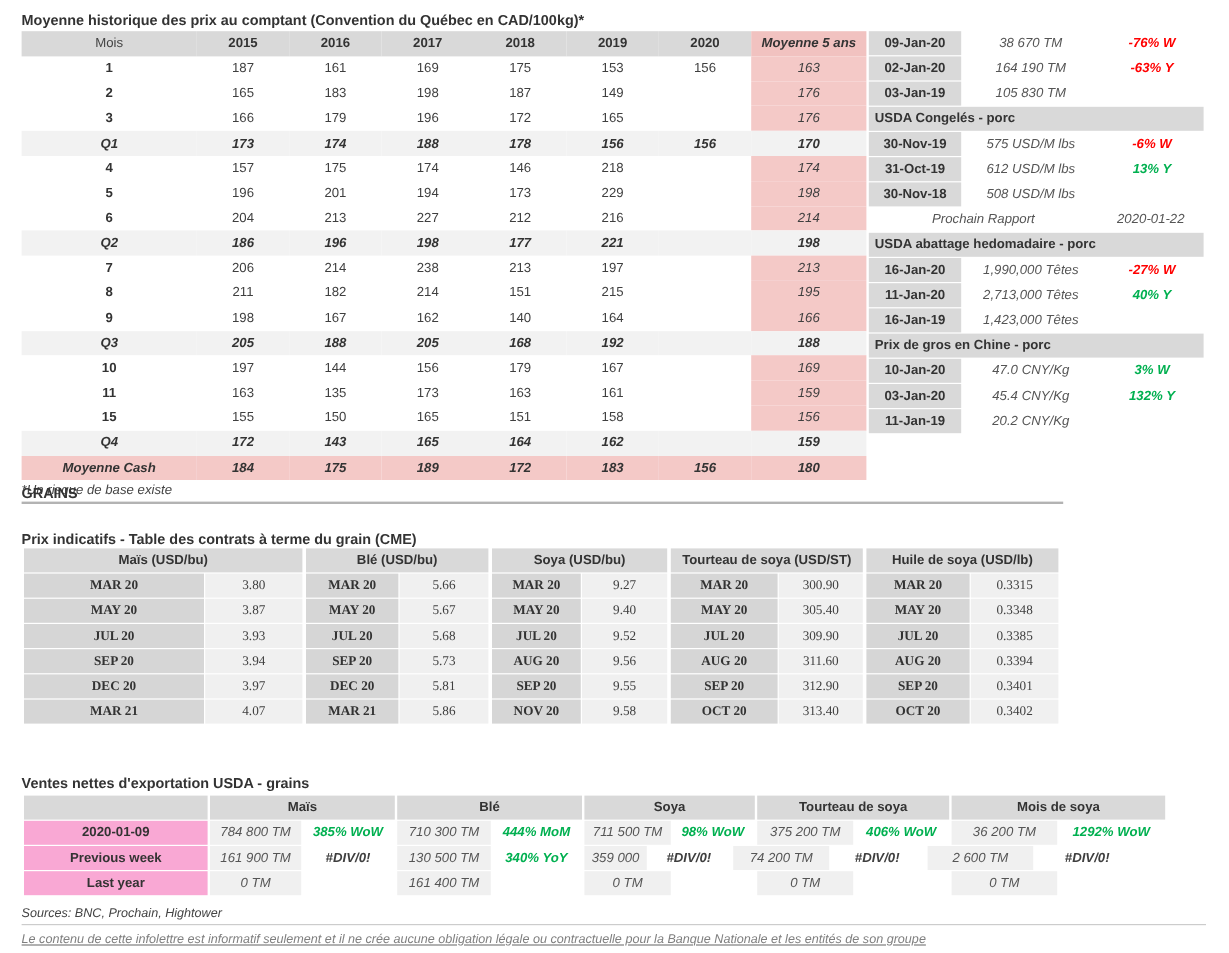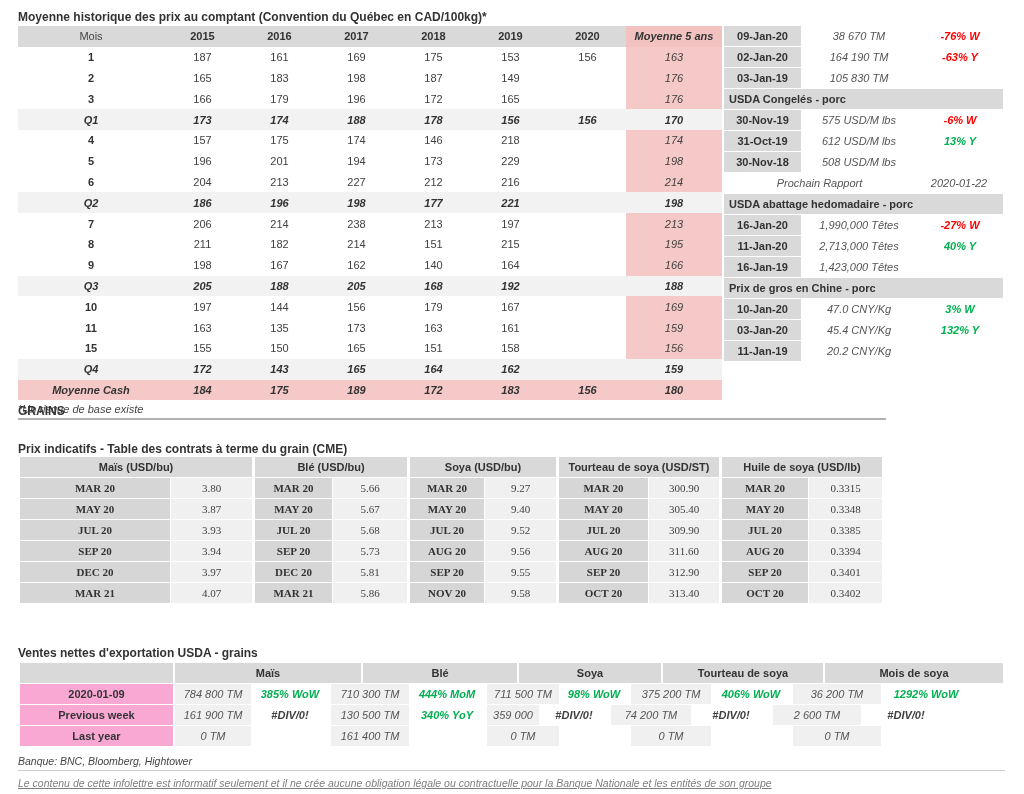--- a/index.html
+++ b/index.html
@@ -475,21 +475,21 @@
           <div class="fg-month" style="width: 86px;">OCT 20</div>
           <div class="fg-price" style="width: 73px;">0.3402</div>
         </div>
       </div>
     </div>
 
   <div class="sec-title" id="export-title">Ventes nettes d'exportation USDA - grains</div>
   <div id="export">
       <div class="ex-row">
         <div class="ex-corner"></div>
-        <div class="ex-gh" style="width: 186px;">Maïs</div>
+        <div class="ex-gh" style="width: 154px;">Maïs</div>
         <div class="ex-gh" style="width: 154px;">Blé</div>
         <div class="ex-gh" style="width: 142px;">Soya</div>
         <div class="ex-gh" style="width: 160px;">Tourteau de soya</div>
         <div class="ex-gh" style="width: 178px;">Mois de soya</div>
       </div>
       <div class="ex-row">
         <div class="ex-lbl">2020-01-09</div>
         <div class="ex-grp">
           <div class="ex-qty" style="width: 76px;">784 800 TM</div>
           <div class="ex-chg up" style="width: 78px;">385% WoW</div>
@@ -552,17 +552,17 @@
           <div class="ex-qty" style="width: 80px;">0 TM</div>
           <div class="ex-chg none" style="width: 80px;"></div>
         </div>
         <div class="ex-grp">
           <div class="ex-qty" style="width: 88px;">0 TM</div>
           <div class="ex-chg none" style="width: 90px;"></div>
         </div>
       </div>
     </div>
 
-  <div id="sources">Banque: BNC, Bloomberg, Hightower</div>
+  <div id="sources">Sources: BNC, Prochain, Hightower</div>
   <div id="divider2"></div>
   <a id="disclaimer">Le contenu de cette infolettre est informatif seulement et il ne crée aucune obligation légale ou contractuelle pour la Banque Nationale et les entités de son groupe</a>
 
 </div>
 
 </body></html>

